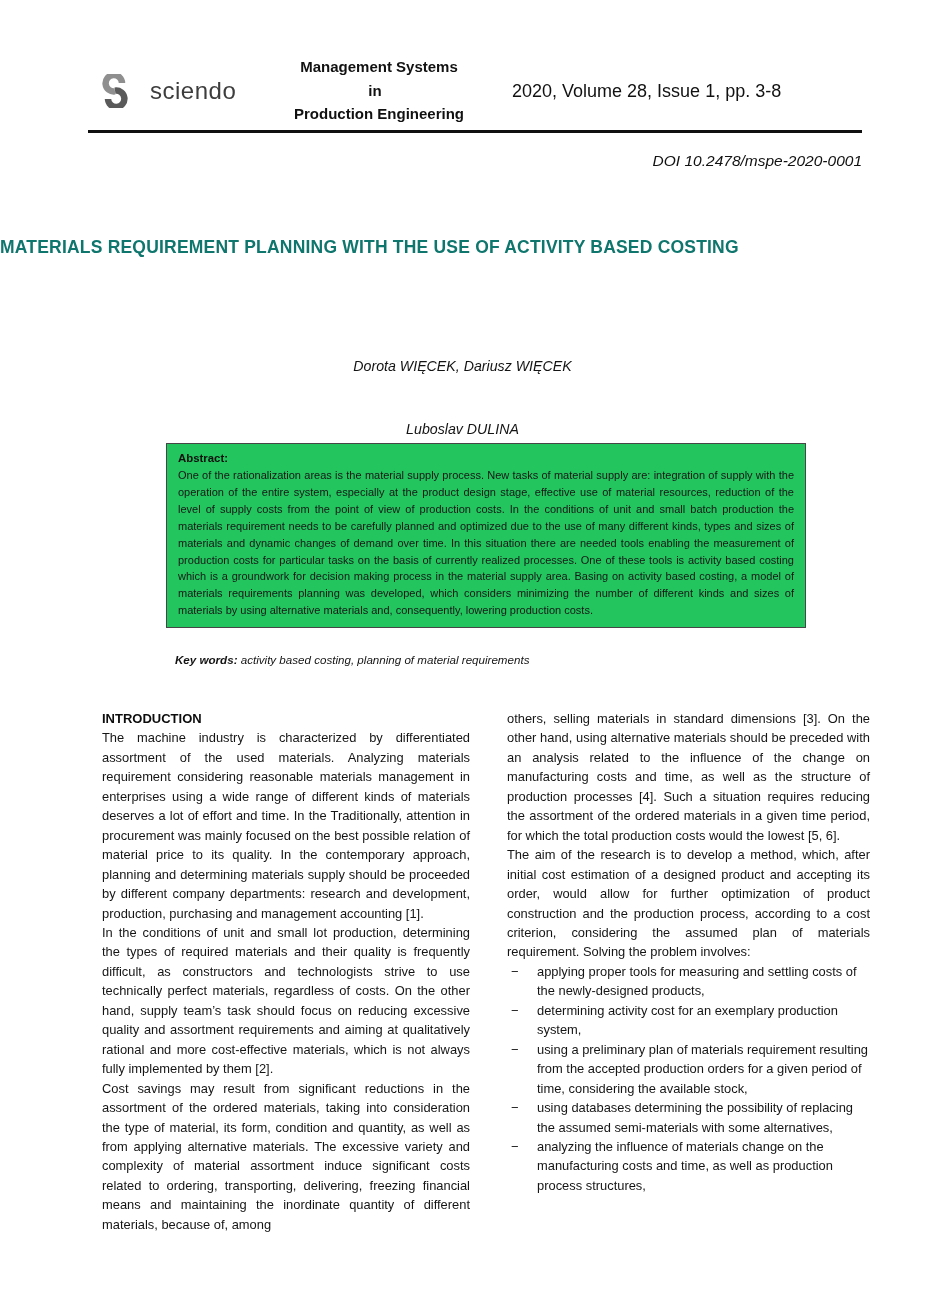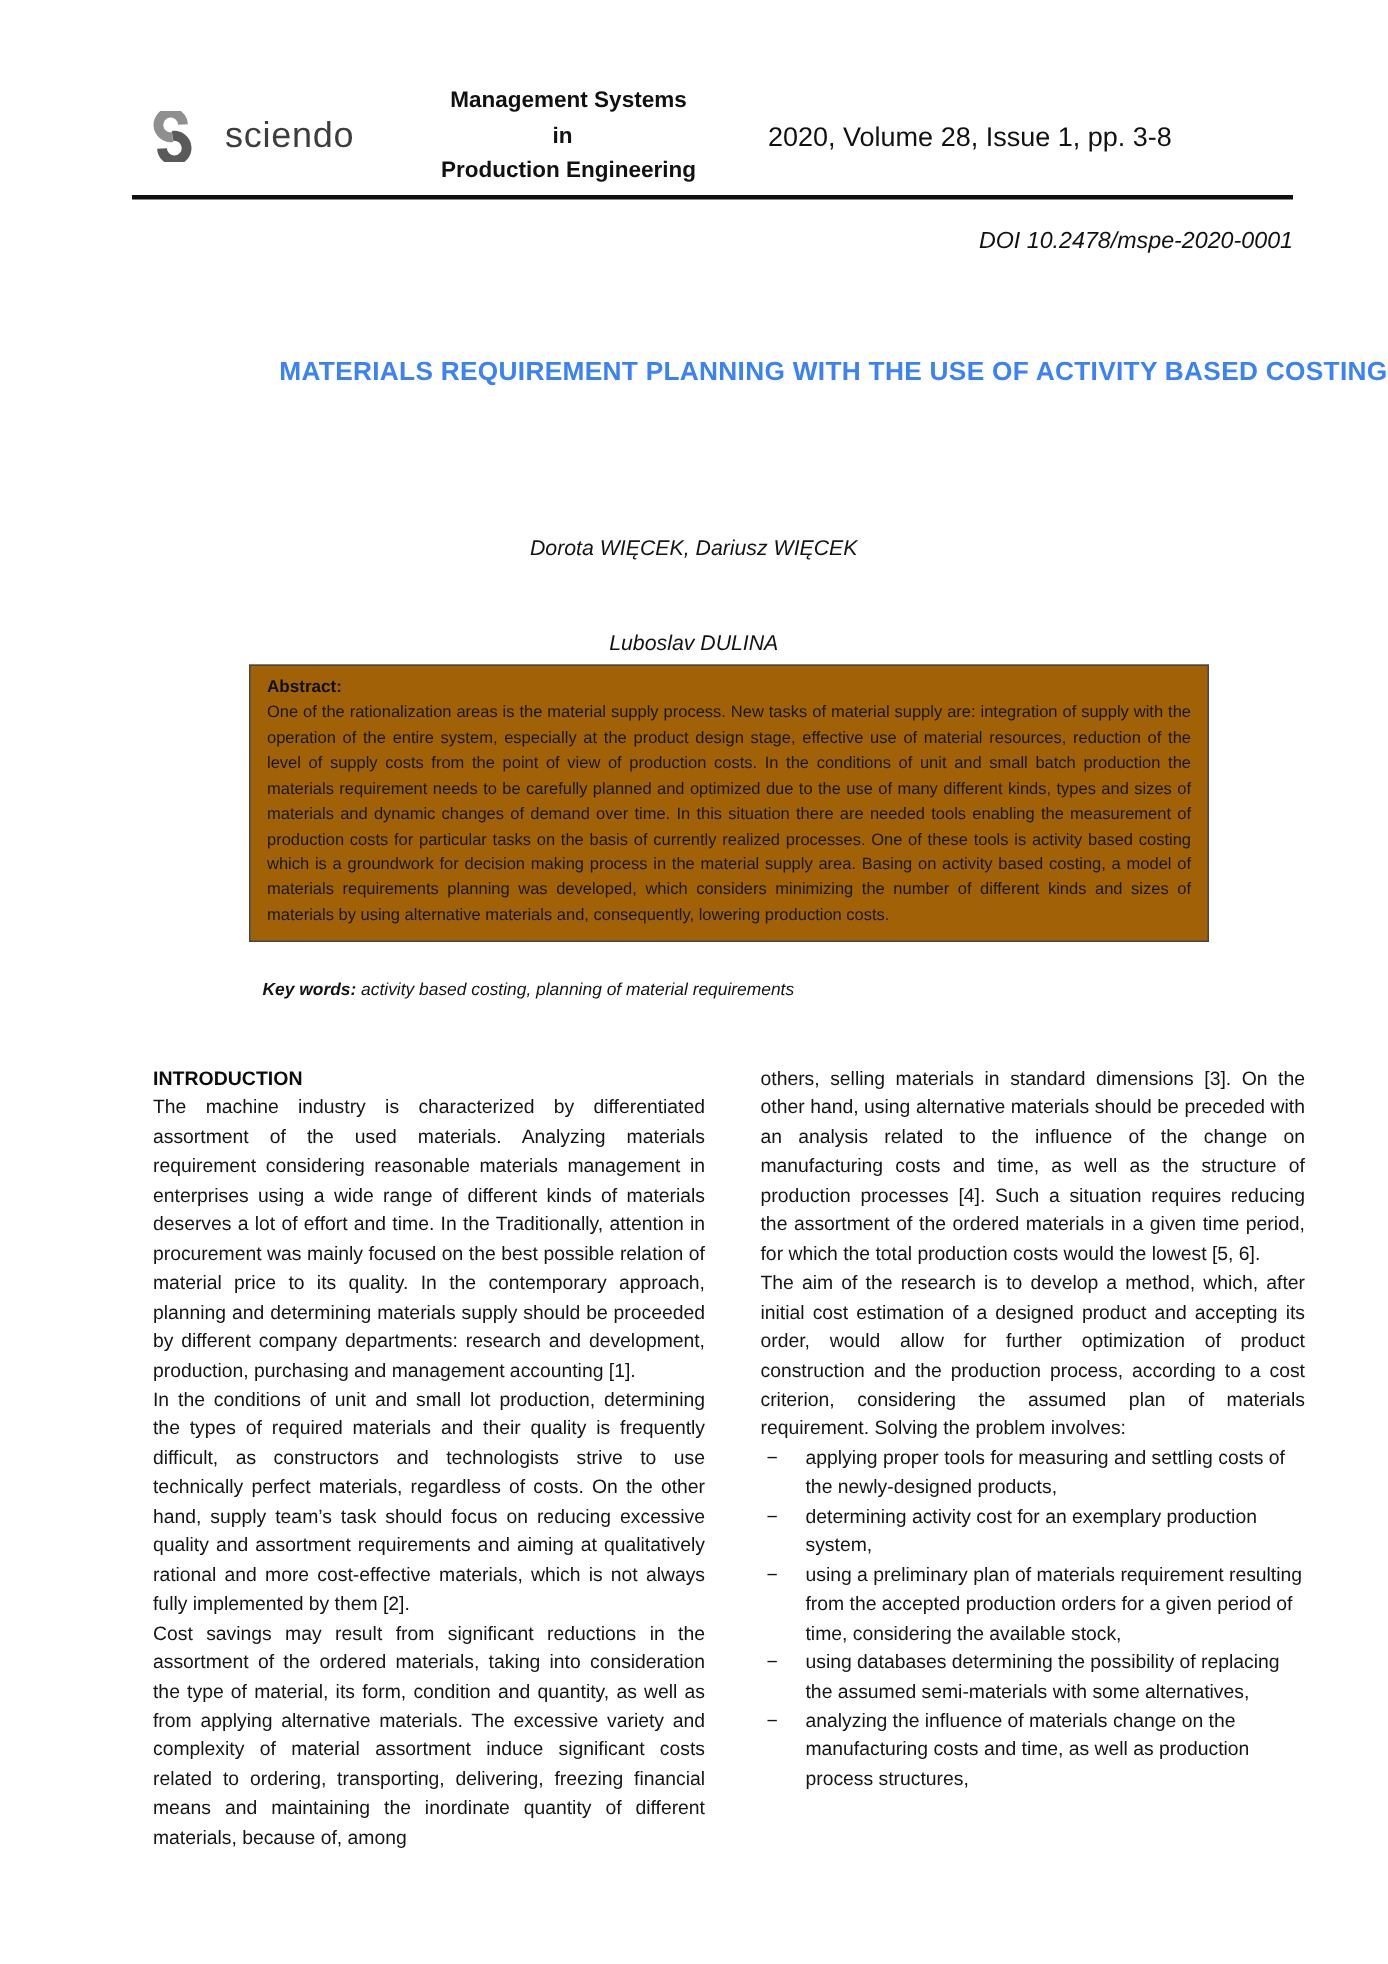--- a/index.html
+++ b/index.html
@@ -14,30 +14,30 @@
   .journal-block{
     position:absolute;left:278px;top:55px;width:202px;
     font-weight:700;font-size:15px;line-height:23.5px;text-align:center;color:#111;
   }
   .journal-block .jl-mid{padding-right:8px;}
   .issue-info{position:absolute;left:512px;top:81px;font-size:18px;color:#111;}
   .header-rule{position:absolute;left:88px;top:130px;width:774px;height:3px;background:#101010;}
   .dates{position:absolute;left:96px;top:149px;font-size:8.8px;line-height:12.5px;color:#242424;}
   .doi{position:absolute;right:63px;top:152px;font-size:15.5px;color:#111;font-style:italic;}
   
-  .title{position:absolute;left:0;top:237px;width:100%;text-align:right;
-    font-size:17.5px;font-weight:700;color:#3b82f6;letter-spacing:0.2px;}
+  .title{position:absolute;left:0;top:237px;width:100%;text-align:left;
+    font-size:17.5px;font-weight:700;color:#0f766e;letter-spacing:0.2px;}
   .authors{position:absolute;left:0;width:100%;text-align:center;
     font-style:italic;font-size:14.2px;line-height:22.5px;color:#141414;margin-top:37px;}
   .authors.g1{top:318px;}
   .authors.g2{top:381px;}
   
   .abstract-box{
     position:absolute;left:166px;top:443px;width:640px;box-sizing:border-box;
-    background:#a16207;border:1px solid #464646;padding:6px 11px 8px 11px;
+    background:#22c55e;border:1px solid #464646;padding:6px 11px 8px 11px;
   }
   .abs-label{font-size:11.4px;font-weight:700;line-height:17px;color:#0f0f0f;}
   .abs-text{font-size:11px;line-height:16.9px;text-align:justify;color:#171717;}
   
   .keywords{position:absolute;left:175px;top:653px;font-size:11.6px;font-style:italic;color:#141414;}
   .keywords .kw-label{font-weight:700;}
   
   .col{position:absolute;top:709px;font-size:12.9px;line-height:19.45px;color:#151515;}
   .col-left{left:88px;width:368px;margin-left:14px;}
   .col-right{left:507px;width:363px;}

